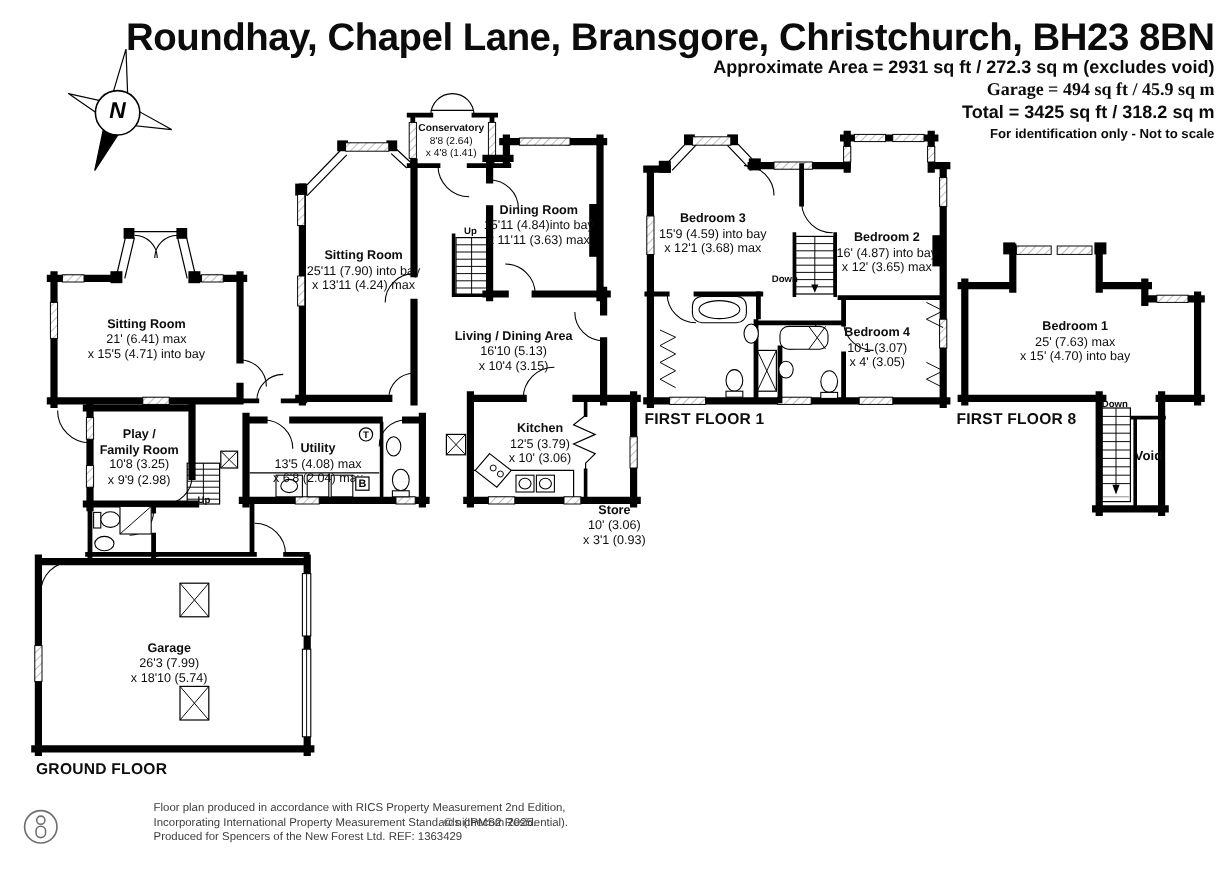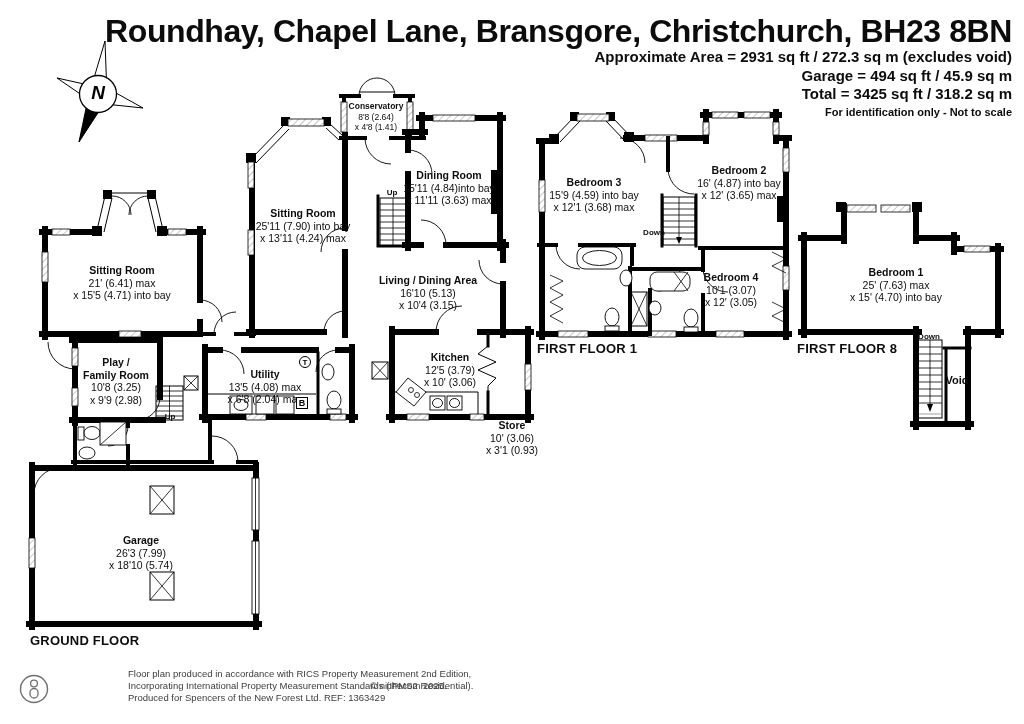--- a/index.html
+++ b/index.html
@@ -15,21 +15,21 @@
   .thin08{stroke:#000;stroke-width:0.8;fill:none;}
   .arc{stroke:#000;stroke-width:0.9;fill:none;}
   .win{fill:url(#wh);stroke:#000;stroke-width:0.8;}
   .blk{fill:#000;stroke:none;}
   .fixture{stroke:#000;stroke-width:0.9;fill:#fff;}
   .gray{stroke:#8a8a8a;stroke-width:0.8;fill:none;}
 
   .hdr{position:absolute;right:12px;text-align:right;color:#0c0c0c;white-space:nowrap;}
   .hdr-title{top:13px;font-size:32px;font-weight:bold;letter-spacing:-0.4px;}
   .hdr-line1{top:48px;font-size:15px;font-weight:bold;}
-  .hdr-line2{top:67px;font-size:15px;font-weight:bold;}
+  .hdr-line2{top:67px;font-size:15px;font-weight:bold;font-family:Liberation Serif, serif;}
   .hdr-line3{top:85px;font-size:15px;font-weight:bold;margin-left:16px;}
   .hdr-disc{top:106px;font-size:11px;font-weight:bold;}
 
   .room-label{position:absolute;transform:translateX(-50%);text-align:center;
     color:#0d0d0d;font-size:10.5px;line-height:12.5px;white-space:nowrap;}
   .room-name{font-weight:bold;white-space:pre-line;}
   .room-dim{font-weight:normal;}
   .room-label.small{font-size:8.5px;line-height:10.5px;}
   .room-label.voidlab{font-size:11px;font-weight:bold;}
 
@@ -345,30 +345,30 @@
   <div class="room-dim">10' (3.06)</div>
   <div class="room-dim">x 3'1 (0.93)</div>
 </div>
 
 <div class="room-label" style="left:594px;top:176px">
   <div class="room-name">Bedroom 3</div>
   <div class="room-dim">15'9 (4.59) into bay</div>
   <div class="room-dim">x 12'1 (3.68) max</div>
 </div>
 
-<div class="room-label" style="left:739px;top:164px">
+<div class="room-label" style="left:739px;top:192px">
   <div class="room-name">Bedroom 2</div>
   <div class="room-dim">16' (4.87) into bay</div>
   <div class="room-dim">x 12' (3.65) max</div>
 </div>
 
 <div class="room-label" style="left:731px;top:271px">
   <div class="room-name">Bedroom 4</div>
   <div class="room-dim">10'1 (3.07)</div>
-  <div class="room-dim">x 12' (3.05)</div>
+  <div class="room-dim">x 4' (3.05)</div>
 </div>
 
 <div class="room-label" style="left:896px;top:266px">
   <div class="room-name">Bedroom 1</div>
   <div class="room-dim">25' (7.63) max</div>
   <div class="room-dim">x 15' (4.70)  into bay</div>
 </div>
 
 <div class="room-label voidlab" style="left:957px;top:374px">
   <div class="room-name">Void</div>

